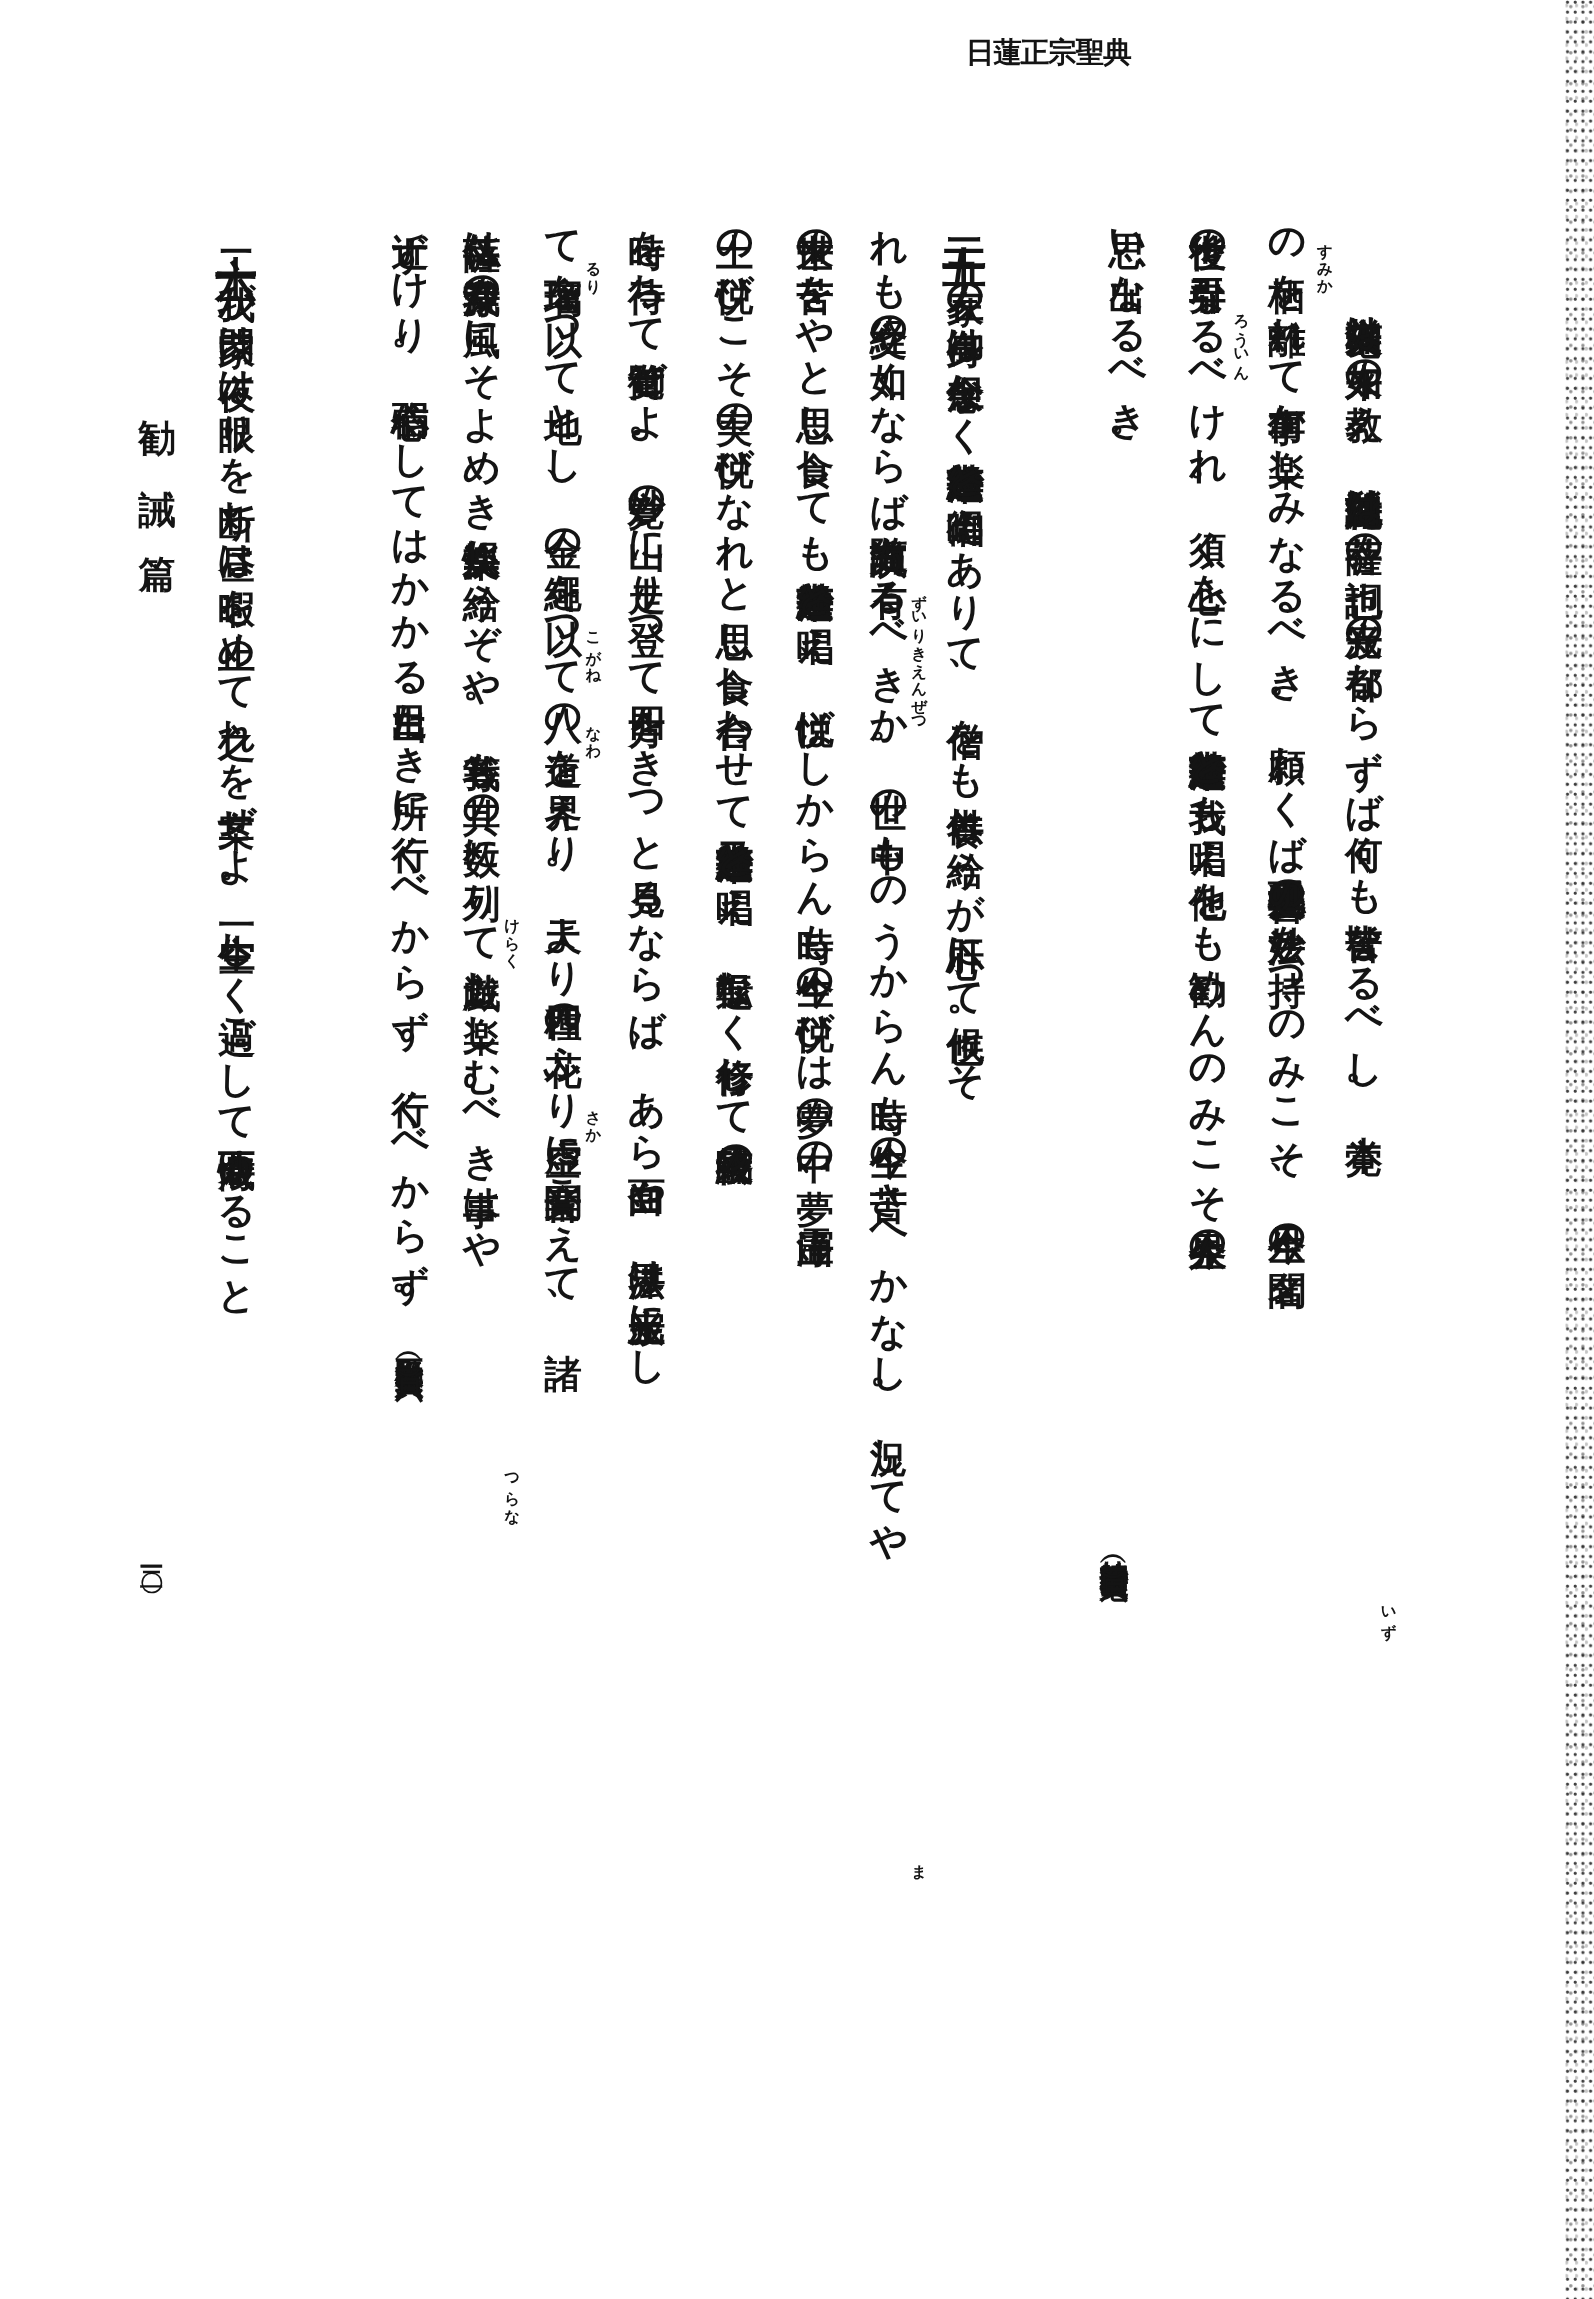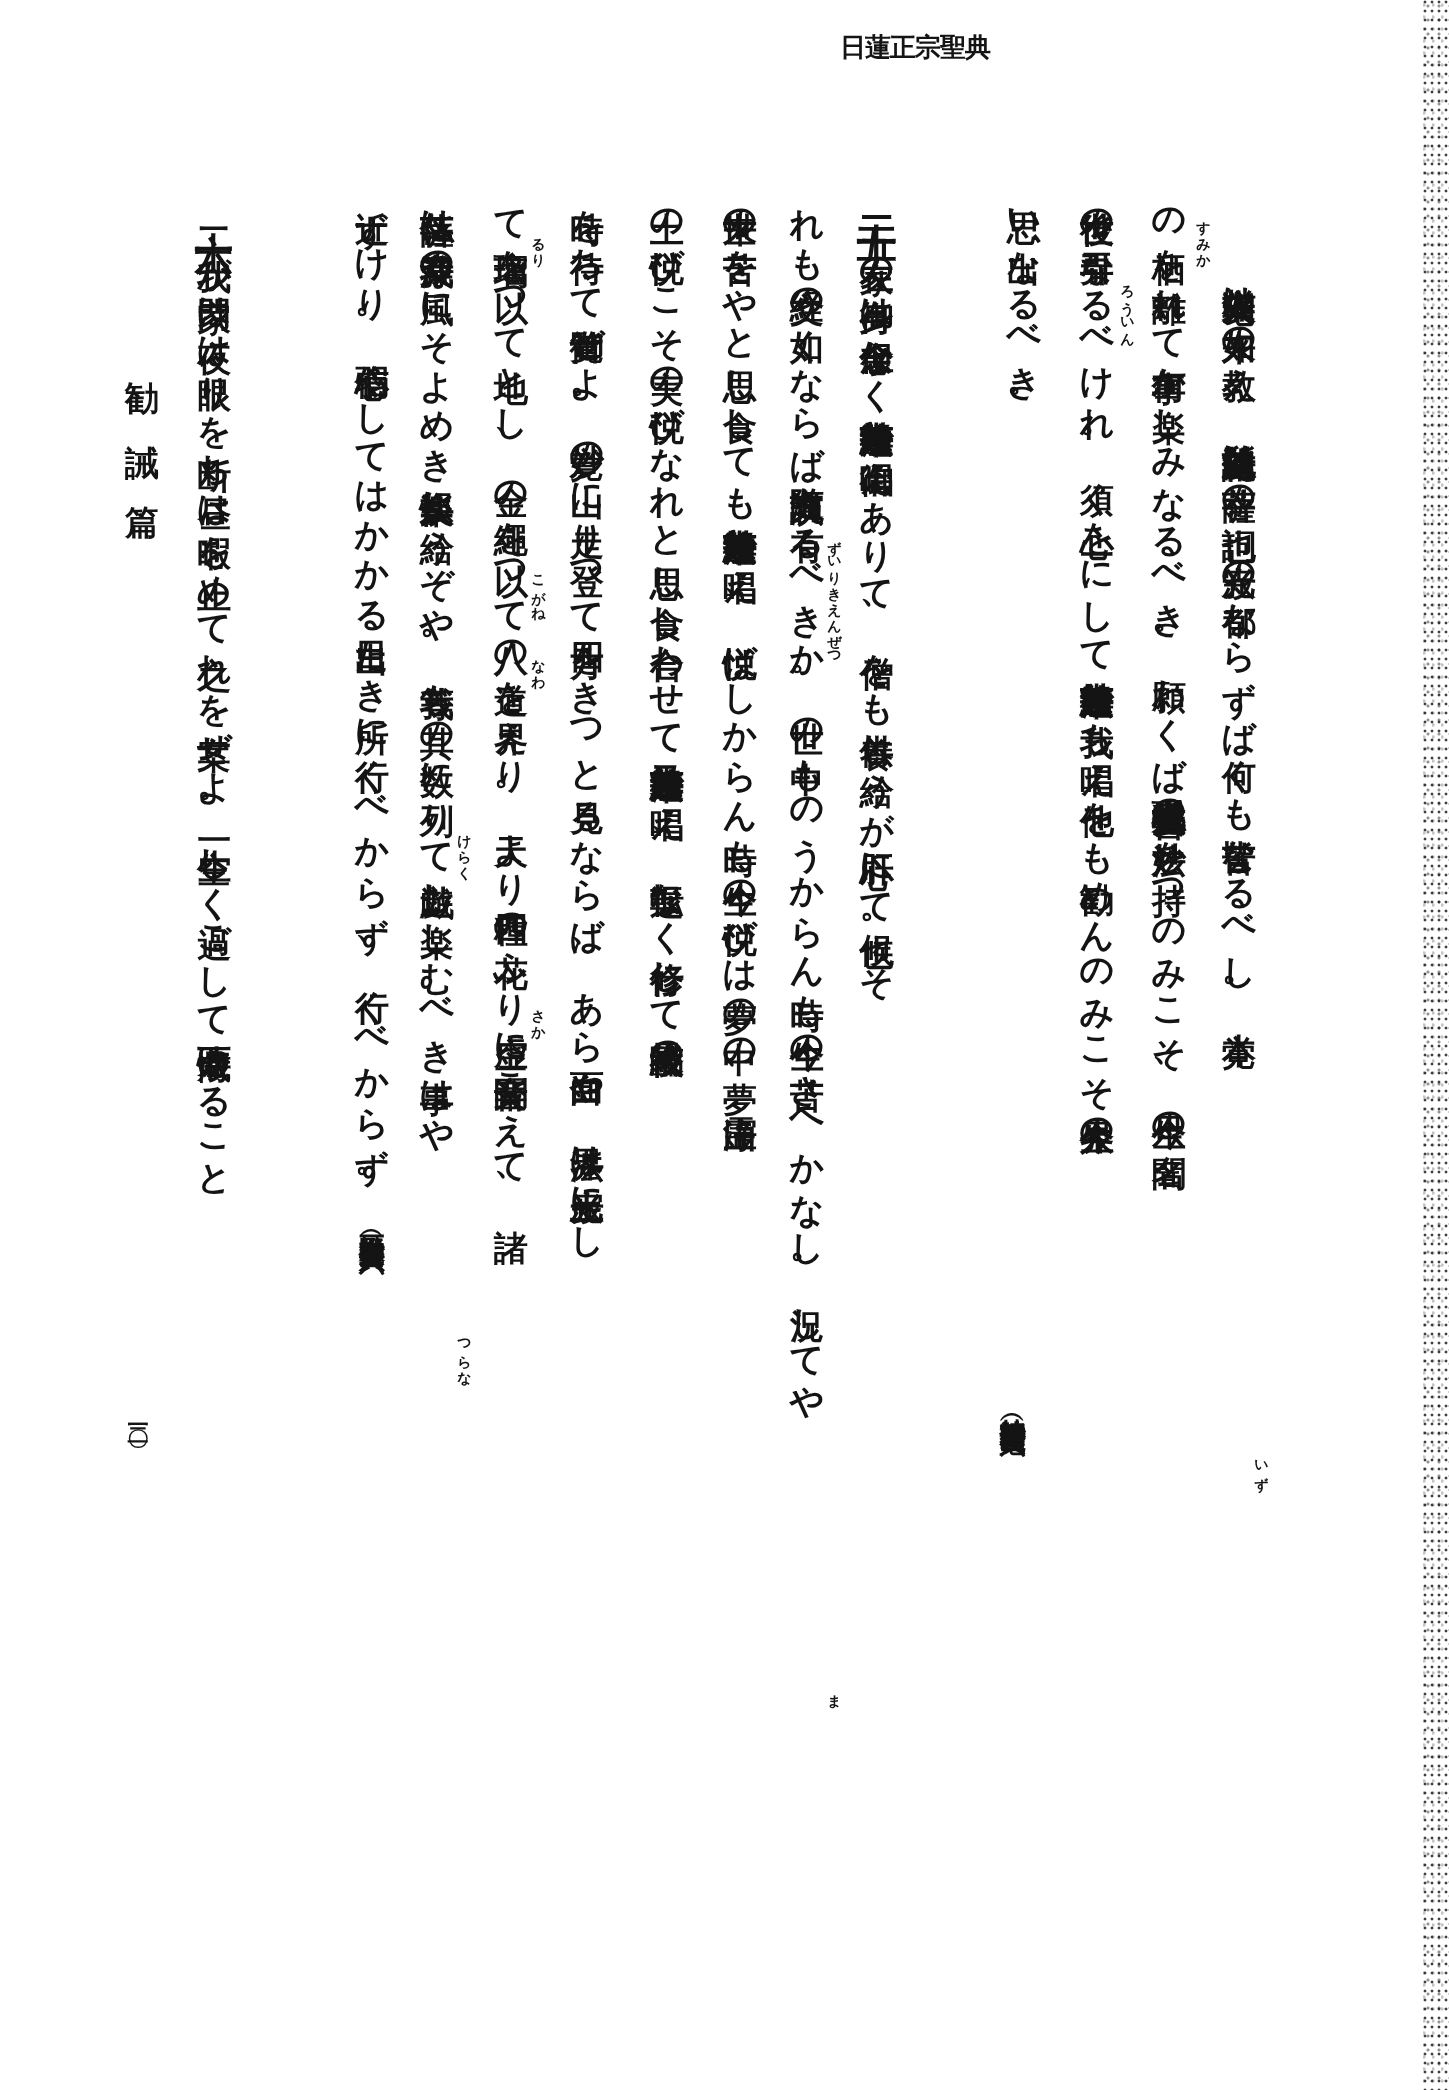--- a/index.html
+++ b/index.html
@@ -2,21 +2,21 @@
 <html lang="ja"><head>
 <meta charset="utf-8">
 <style>
   html,body{margin:0;padding:0;background:#e8e8e8;}
   .page{
     position:relative;width:1449px;height:2090px;background:#ffffff;
     font-family:"Liberation Serif","DejaVu Serif",serif;color:#141414;
     overflow:hidden;
   }
   .htitle{
-    position:absolute;left:840px;top:30px;
+    position:absolute;left:878px;top:30px;
     font-size:26px;letter-spacing:-1px;font-weight:700;white-space:nowrap;
   }
   .vcol{
     position:absolute;writing-mode:vertical-rl;text-orientation:mixed;
     font-size:34px;letter-spacing:0.5px;line-height:1.28;white-space:nowrap;
     font-weight:600;
   }
   .vhead{font-weight:700;font-size:40px;letter-spacing:4px;}
   .vhead-sm{font-weight:700;font-size:38px;letter-spacing:2px;}
   .vbody-gap{margin-inline-start:34px;}

